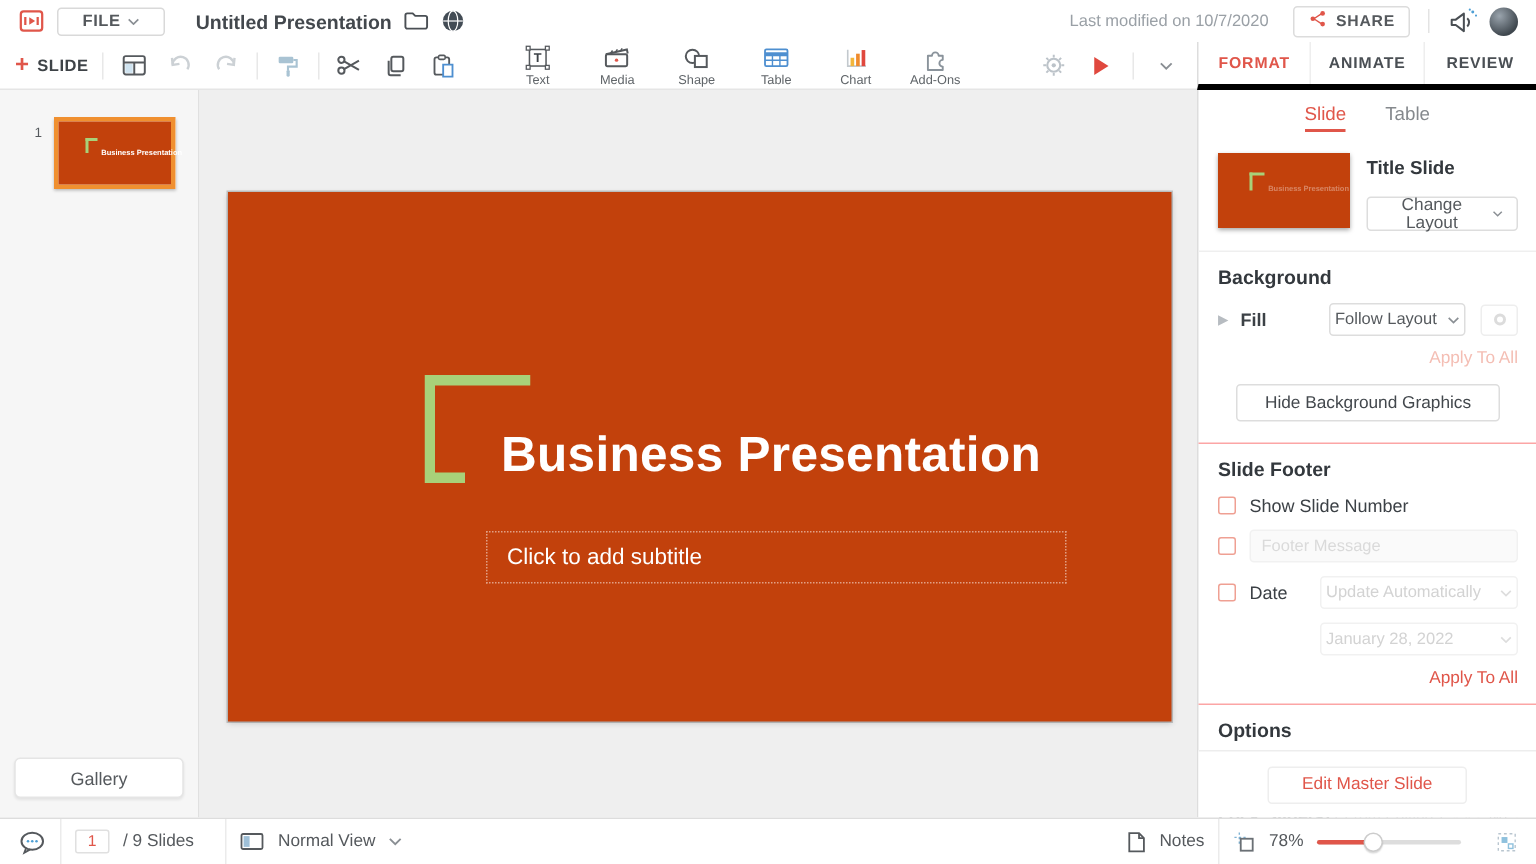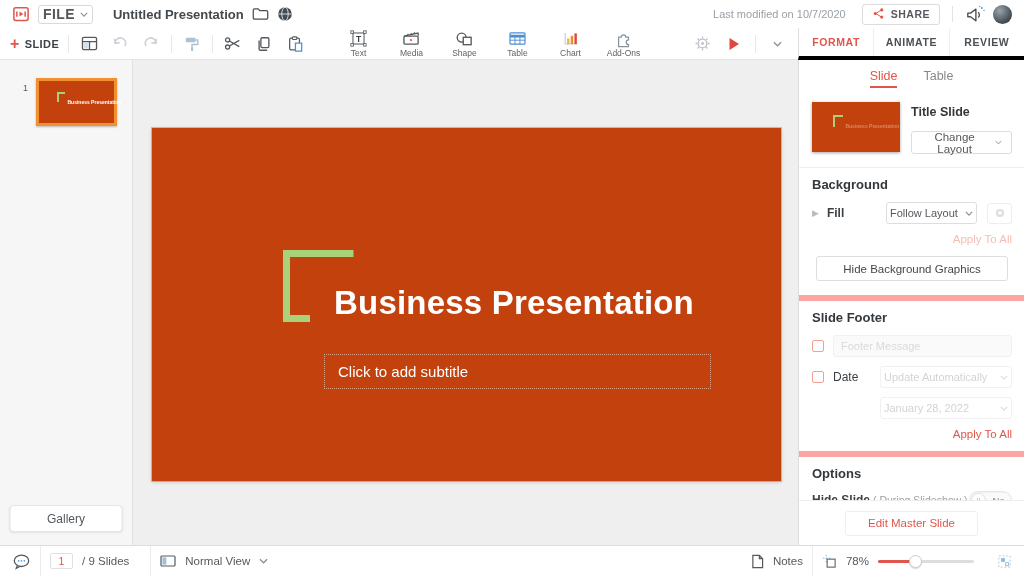--- a/index.html
+++ b/index.html
@@ -8,22 +8,22 @@
     position: relative; width: 1024px; height: 576px; background: #fff;
     font-family: "Liberation Sans", sans-serif; overflow: hidden; color: #44484c;
   }
   button { font-family: "Liberation Sans", sans-serif; cursor: pointer; }
 
   
   .hdr { position: absolute; top: 0; left: 0; width: 100%; height: 28px;
          display: flex; align-items: center; gap: 8px; padding: 0 12px; background: #fff; }
   .logo { display: flex; }
   .file-btn { height: 19px; border: 1px solid #d9d9d9; border-radius: 3px; background: #fff;
-              display: flex; align-items: center; gap: 5px; padding: 0 4px;
-              font-size: 14px; font-weight: bold; letter-spacing: .4px; color: #54585c; }
+              display: flex; align-items: center; gap: 5px; padding: 0 16px;
+              font-size: 11px; font-weight: bold; letter-spacing: .4px; color: #54585c; }
   .doc-title { font-size: 13px; font-weight: bold; color: #43484d; margin-left: 12px; cursor: text; }
   .hicon { display: flex; align-items: center; cursor: pointer; }
   .spacer { flex: 1; }
   .last-mod { font-size: 11px; color: #9aa0a6; margin-right: 8px; }
   .share-btn { height: 21px; border: 1px solid #dcdcdc; border-radius: 3px; background: #fff;
                display: flex; align-items: center; gap: 6px; padding: 0 9px;
                font-size: 10.5px; font-weight: bold; letter-spacing: .5px; color: #55595d; }
   .vdiv { width: 1px; height: 16px; background: #e3e3e3; margin: 0 4px; }
   .avatar { width: 19px; height: 19px; border-radius: 50%;
             background: radial-gradient(circle at 35% 30%, #9aa4ad, #3f474e 72%); cursor: pointer; }
@@ -90,37 +90,37 @@
   .rpanel { position: absolute; top: 60px; right: 0; width: 226px; bottom: 31px; background: #fff;
             border-left: 1px solid #ddd; font-size: 12px; }
   .rp-tabs { display: flex; justify-content: center; gap: 26px; padding: 9px 0 6px; }
   .rp-tab { font-size: 12.5px; color: #85898d; padding-bottom: 3px; border-bottom: 2px solid transparent; cursor: pointer; }
   .rp-tab.active { color: #e0564a; border-bottom-color: #e0564a; }
   .rp-layout-row { display: flex; gap: 11px; padding: 8px 12px 13px 13px; border-bottom: 1px solid #efefef; }
   .rp-thumb { width: 88px; height: 50px; box-shadow: 0 1px 3px rgba(0,0,0,.35); flex: none; cursor: pointer; }
   .rp-layout-name { font-weight: bold; font-size: 12.5px; color: #33383d; margin: 3px 0 12px; }
   .rp-change-layout { height: 23px; border: 1px solid #ddd; border-radius: 3px; background: #fff;
                       font-size: 11.5px; color: #55595d; display: flex; align-items: center; gap: 7px; padding: 0 9px; }
-  .rp-sec { padding: 9px 12px 11px 13px; border-bottom: 6px solid #fca5a5; }
+  .rp-sec { padding: 9px 12px 11px 13px; border-bottom: 1px solid #fca5a5; }
   .rp-sec h3 { margin: 0 0 10px; font-size: 13px; color: #33383d; }
   .fill-row { display: flex; align-items: center; gap: 5px; }
   .tri { color: #b7bcc1; font-size: 9px; cursor: pointer; }
   .fill-lbl { font-weight: bold; font-size: 12px; color: #3c4146; flex: 1; margin-left: 3px; }
   .select { border: 1px solid #ddd; border-radius: 3px; height: 22px; background: #fff; cursor: pointer;
             display: flex; align-items: center; justify-content: space-between; padding: 0 3px;
             font-size: 11px; color: #55595d; }
   .select.dis { border-color: #f1f1f1; color: #d3d3d3; cursor: default; }
   .sel-fill { width: 91px; }
   .sel-date { width: 132px; }
   .swatch { width: 25px; height: 21px; border: 1px solid #eee; border-radius: 3px; margin-left: 5px;
             display: flex; align-items: center; justify-content: center; background: #fff; }
   .swatch i { width: 8px; height: 8px; border: 2px solid #dcdcdc; border-radius: 50%; }
   .apply-all { text-align: right; font-size: 11.5px; color: #e0564a; margin-top: 9px; cursor: pointer; }
   .apply-all.dis { color: #f4beb4; cursor: default; }
-  .wide-btn { display: block; width: 192px; margin: 11px auto 3px; height: 25px; border: 1px solid #ddd;
+  .wide-btn { display: block; width: 176px; margin: 11px auto 3px; height: 25px; border: 1px solid #ddd;
               border-radius: 3px; background: #fff; font-size: 11.5px; color: #43484d; }
   .frow { display: flex; align-items: center; gap: 9px; margin-bottom: 9px; }
   .cb { width: 12px; height: 12px; border: 1px solid #efa093; border-radius: 2px; background: #fff; flex: none; cursor: pointer; }
   .flbl { font-size: 12px; color: #3c4146; }
   .finput { flex: 1; height: 22px; border: 1px solid #f1f1f1; border-radius: 3px; font-size: 11px;
             color: #bbb; padding: 0 7px; outline: none; font-family: "Liberation Sans", sans-serif; }
   .finput::placeholder { color: #dadada; }
   .push { margin-left: auto; }
   .opt-row { display: flex; align-items: center; margin-bottom: 13px; }
   .opt-lbl { font-weight: bold; font-size: 12px; color: #3c4146; }
@@ -419,20 +419,24 @@
           </div>
       </div>
       <div class="apply-all dis">Apply To All</div>
       <button class="wide-btn">Hide Background Graphics</button>
     </div>
 
     <div class="rp-sec">
       <h3>Slide Footer</h3>
       <div class="frow">
         <span class="cb"></span>
+        <span class="flbl">Show Slide Number</span>
+      </div>
+      <div class="frow">
+        <span class="cb"></span>
         <input class="finput" disabled="" placeholder="Footer Message" style="">
       </div>
       <div class="frow">
         <span class="cb"></span>
         <span class="flbl">Date</span>
         <div class="select dis sel-date push">
           <span>Update Automatically</span>
           <svg class="chev" style="color:#ddd" width="8" height="5" viewBox="0 0 10 6">
               <path d="M1 1 L5 5 L9 1" fill="none" stroke="currentColor" stroke-width="1.4"></path>
             </svg>

